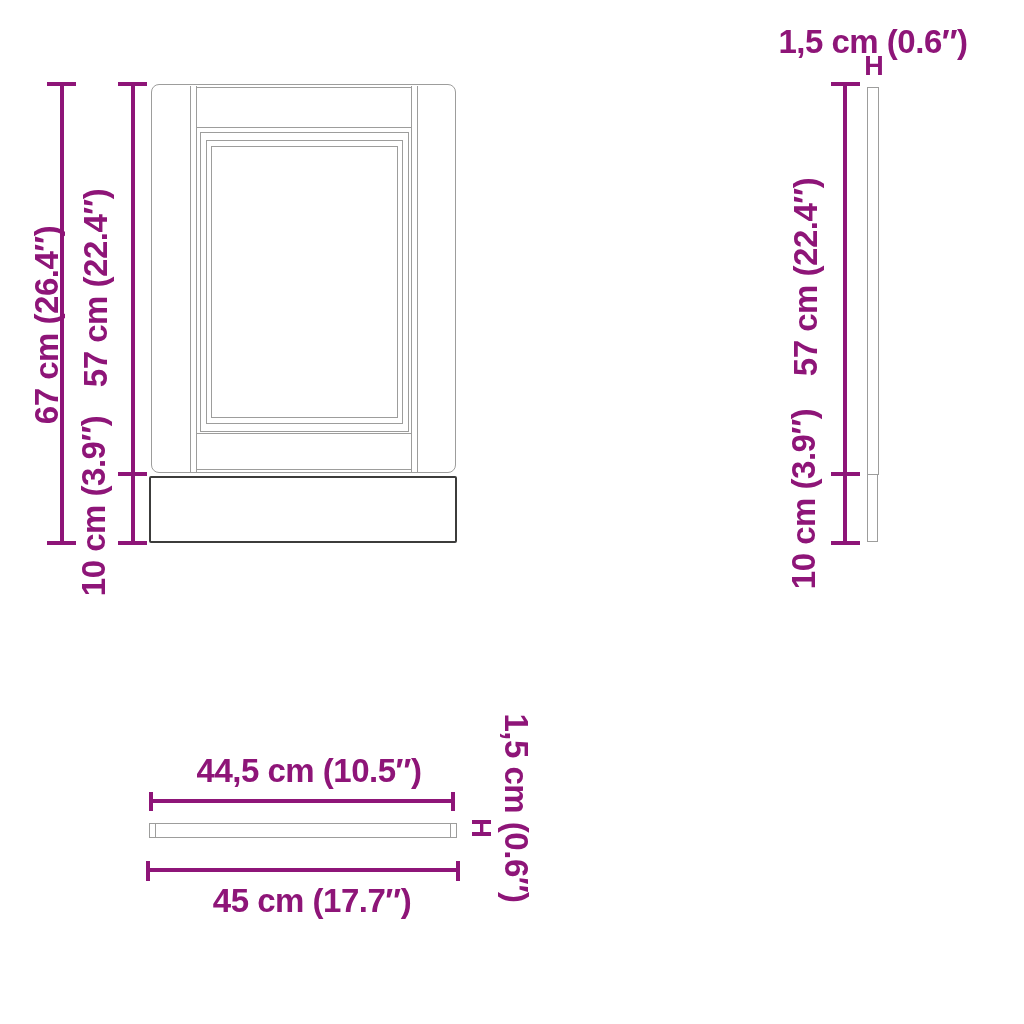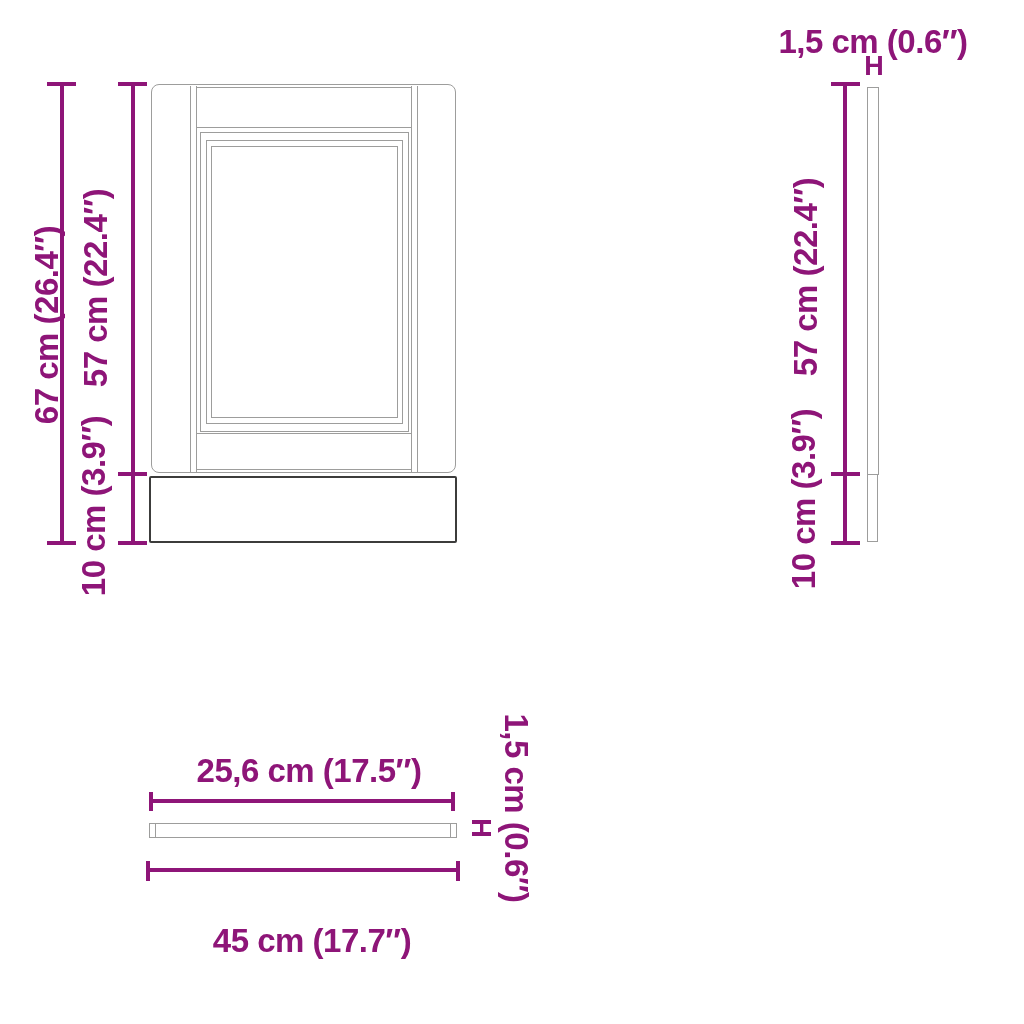--- a/index.html
+++ b/index.html
@@ -86,21 +86,21 @@
   #t-label-front-width { left: 309px; top: 770px; }
   #t-dim-inner-line   { left: 151px; top: 799px; width: 302px; height: 4px; }
   #t-dim-inner-tick-l { left: 149px; top: 792px; width: 4px; height: 19px; }
   #t-dim-inner-tick-r { left: 451px; top: 792px; width: 4px; height: 19px; }
   #t-bar { left: 149px; top: 823px; width: 308px; height: 15px; }
   #t-bar-cap-l { left: 5px; top: 0; width: 1px; height: 100%; position: absolute; background: var(--outline-light); }
   #t-bar-cap-r { right: 5px; top: 0; width: 1px; height: 100%; position: absolute; background: var(--outline-light); }
   #t-dim-outer-line   { left: 148px; top: 868px; width: 310px; height: 4px; }
   #t-dim-outer-tick-l { left: 146px; top: 861px; width: 4px; height: 20px; }
   #t-dim-outer-tick-r { left: 456px; top: 861px; width: 4px; height: 20px; }
-  #t-label-total-width { left: 312px; top: 900px; margin-top: 40px; }
+  #t-label-total-width { left: 312px; top: 900px; }
   #t-hmarker { left: 480px; top: 828px; }
   #t-label-thickness { left: 516px; top: 808px; }
 </style>
 </head>
 <body>
 
 <div id="canvas">
 
   <div>
 
@@ -141,21 +141,21 @@
     <div class="dimline" id="s-dim-tick-m"></div>
     <div class="dimline" id="s-dim-tick-b"></div>
     <div class="dim-label rot-ccw" id="s-label-door">57 cm (22.4″)</div>
     <div class="dim-label rot-ccw" id="s-label-plinth">10 cm (3.9″)</div>
 
     <div class="gbox" id="s-bar-door"></div>
     <div class="gbox" id="s-bar-plinth"></div>
   </div>
 
   <div>
-    <div class="dim-label" id="t-label-front-width">25,6 cm (17.5″)</div>
+    <div class="dim-label" id="t-label-front-width">44,5 cm (10.5″)</div>
     <div class="dimline" id="t-dim-inner-line"></div>
     <div class="dimline" id="t-dim-inner-tick-l"></div>
     <div class="dimline" id="t-dim-inner-tick-r"></div>
 
     <div class="gbox" id="t-bar">
       <div id="t-bar-cap-l"></div>
       <div id="t-bar-cap-r"></div>
     </div>
 
     <div class="dimline" id="t-dim-outer-line"></div>

